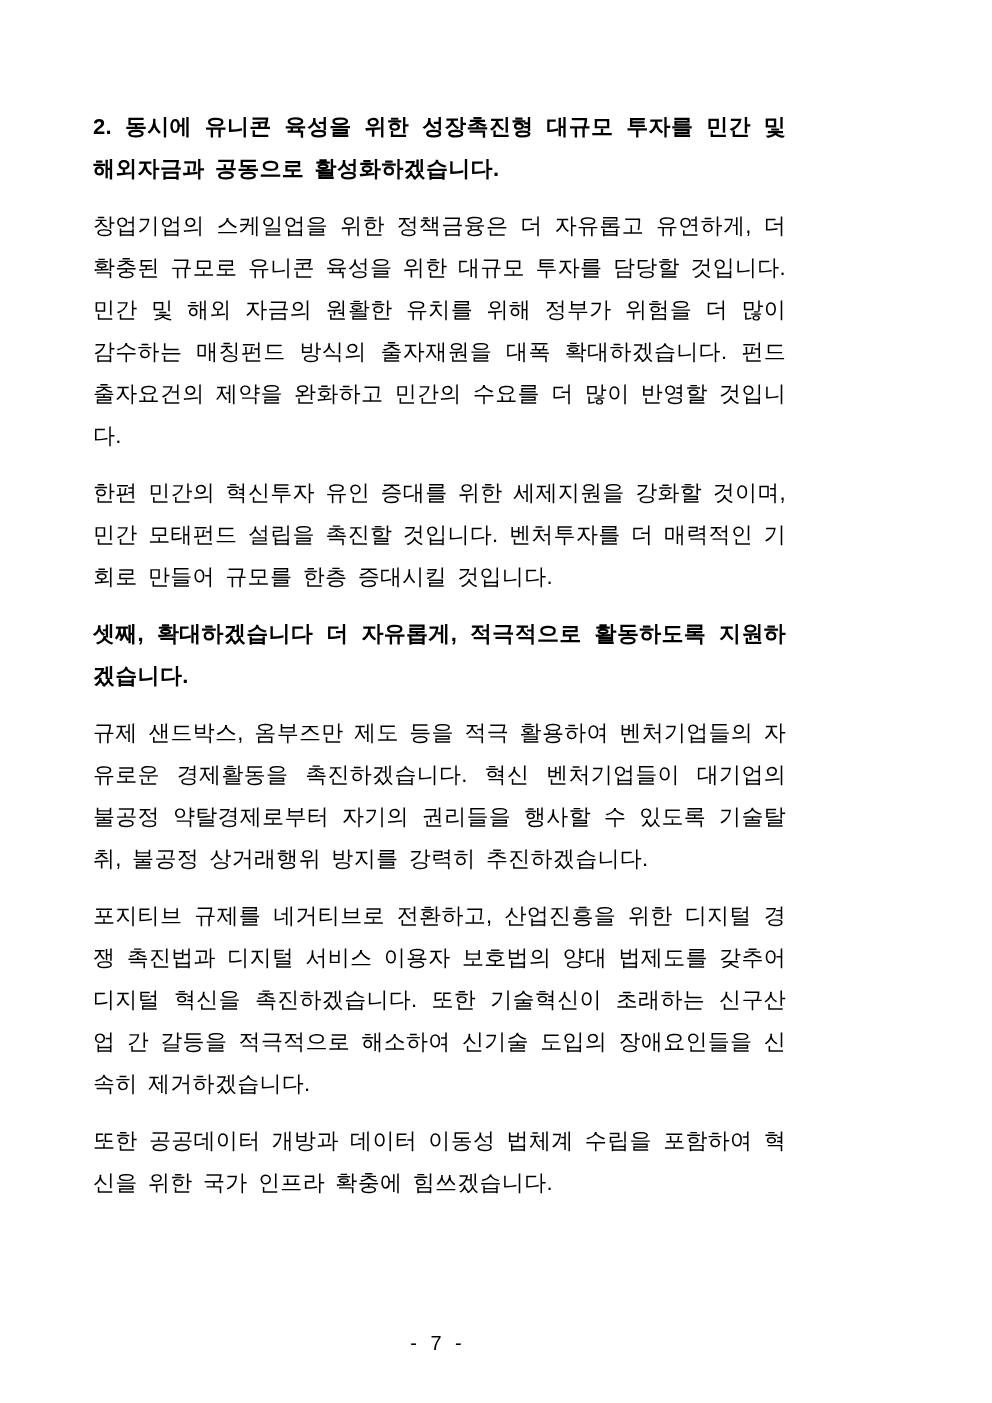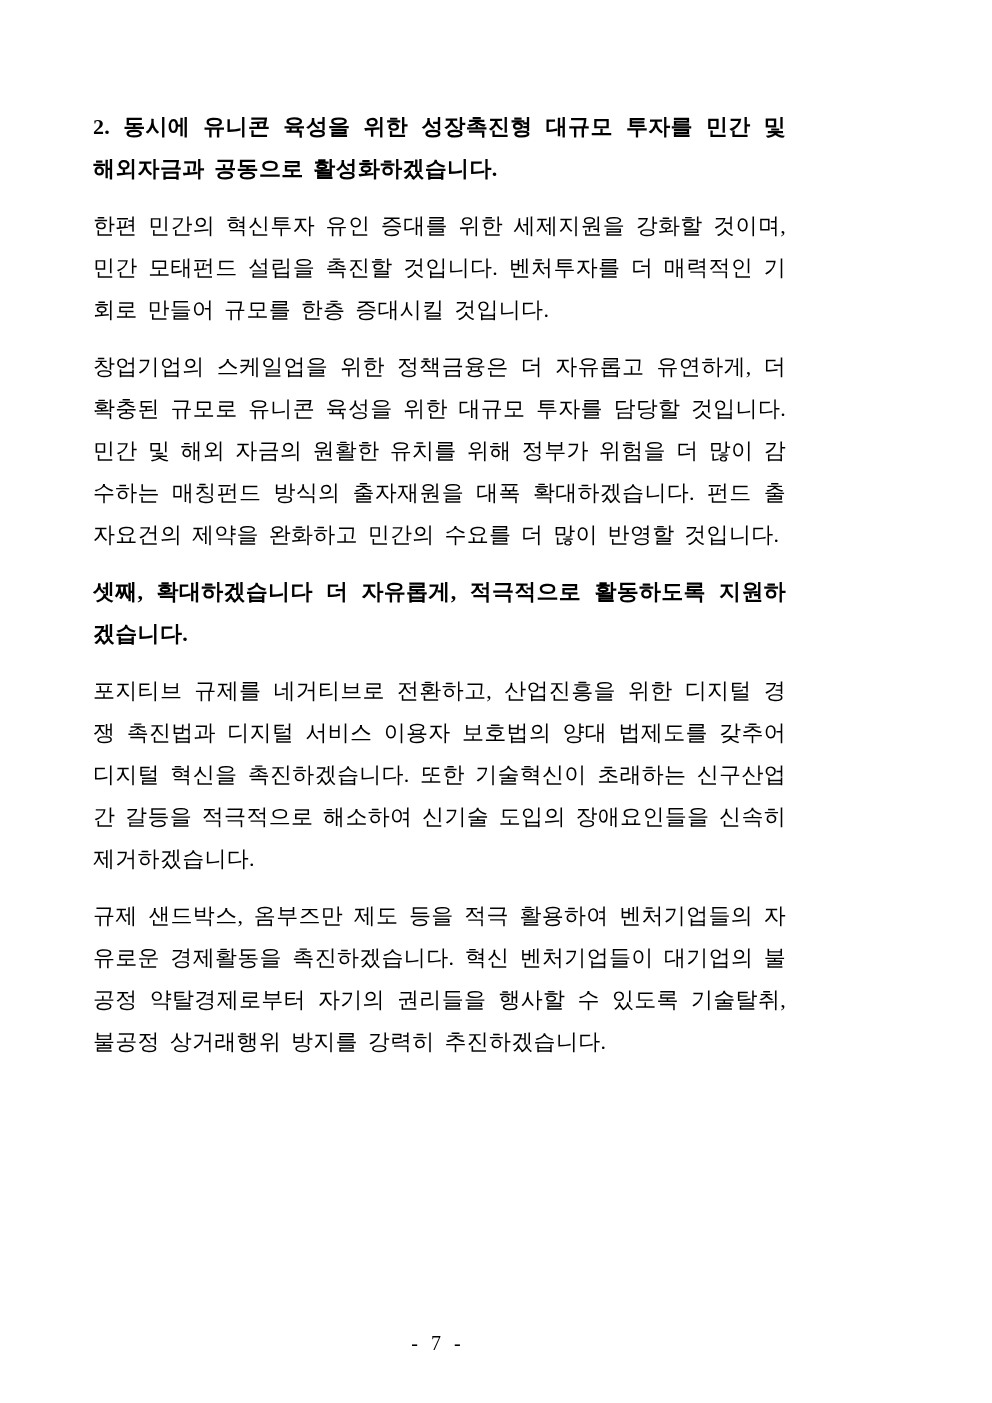--- a/index.html
+++ b/index.html
@@ -6,21 +6,21 @@
     margin: 0;
     padding: 0;
     background: #ffffff;
   }
   .page {
     position: relative;
     width: 876px;
     height: 1403px;
     background: #ffffff;
     color: #000000;
-    font-family: Liberation Serif, serif;
+    font-family: Liberation Sans, sans-serif;
     overflow: hidden;
   }
   .content {
     position: absolute;
     top: 106px;
     left: 93px;
     right: 90px;
     text-align: justify;
   }
   .block {
@@ -44,20 +44,21 @@
     letter-spacing: 4px;
     color: #000000;
   }
 </style>
 </head>
 <body>
 
 <div class="page">
   <div class="content">
     <p class="block heading">2. 동시에 유니콘 육성을 위한 성장촉진형 대규모 투자를 민간 및 해외자금과 공동으로 활성화하겠습니다.</p>
+    <p class="block">창업기업의 스케일업을 위한 정책금융은 더 자유롭고 유연하게, 더 확충된 규모로 유니콘 육성을 위한 대규모 투자를 담당할 것입니다. 민간 및 해외 자금의 원활한 유치를 위해 정부가 위험을 더 많이 감수하는 매칭펀드 방식의 출자재원을 대폭 확대하겠습니다. 펀드 출자요건의 제약을 완화하고 민간의 수요를 더 많이 반영할 것입니다.</p>
     <p class="block">한편 민간의 혁신투자 유인 증대를 위한 세제지원을 강화할 것이며, 민간 모태펀드 설립을 촉진할 것입니다. 벤처투자를 더 매력적인 기회로 만들어 규모를 한층 증대시킬 것입니다.</p>
-    <p class="block">창업기업의 스케일업을 위한 정책금융은 더 자유롭고 유연하게, 더 확충된 규모로 유니콘 육성을 위한 대규모 투자를 담당할 것입니다. 민간 및 해외 자금의 원활한 유치를 위해 정부가 위험을 더 많이 감수하는 매칭펀드 방식의 출자재원을 대폭 확대하겠습니다. 펀드 출자요건의 제약을 완화하고 민간의 수요를 더 많이 반영할 것입니다.</p>
     <p class="block heading">셋째, 확대하겠습니다 더 자유롭게, 적극적으로 활동하도록 지원하겠습니다.</p>
+    <p class="block">규제 샌드박스, 옴부즈만 제도 등을 적극 활용하여 벤처기업들의 자유로운 경제활동을 촉진하겠습니다. 혁신 벤처기업들이 대기업의 불공정 약탈경제로부터 자기의 권리들을 행사할 수 있도록 기술탈취, 불공정 상거래행위 방지를 강력히 추진하겠습니다.</p>
     <p class="block">포지티브 규제를 네거티브로 전환하고, 산업진흥을 위한 디지털 경쟁 촉진법과 디지털 서비스 이용자 보호법의 양대 법제도를 갖추어 디지털 혁신을 촉진하겠습니다. 또한 기술혁신이 초래하는 신구산업 간 갈등을 적극적으로 해소하여 신기술 도입의 장애요인들을 신속히 제거하겠습니다.</p>
-    <p class="block">규제 샌드박스, 옴부즈만 제도 등을 적극 활용하여 벤처기업들의 자유로운 경제활동을 촉진하겠습니다. 혁신 벤처기업들이 대기업의 불공정 약탈경제로부터 자기의 권리들을 행사할 수 있도록 기술탈취, 불공정 상거래행위 방지를 강력히 추진하겠습니다.</p>
+    <p class="block">또한 공공데이터 개방과 데이터 이동성 법체계 수립을 포함하여 혁신을 위한 국가 인프라 확충에 힘쓰겠습니다.</p>
   </div>
   <div class="footer">- 7 -</div>
 </div>
 
 </body></html>

